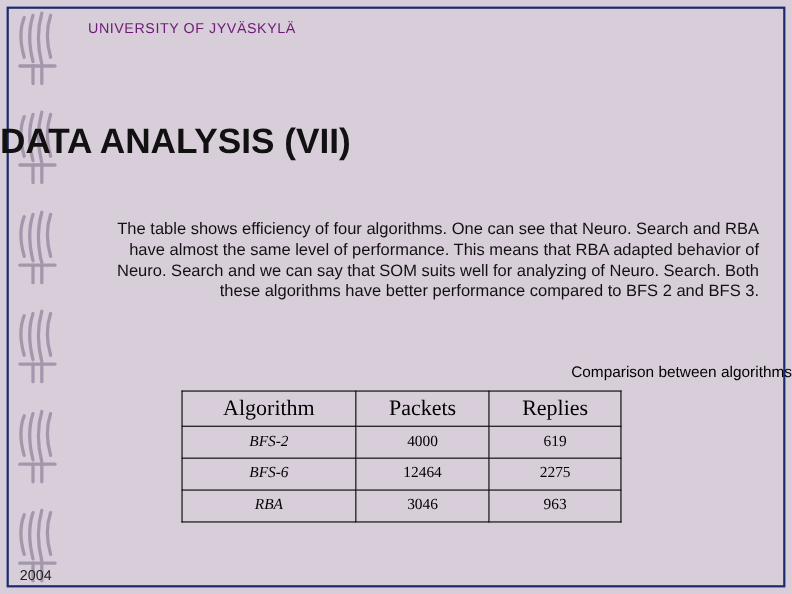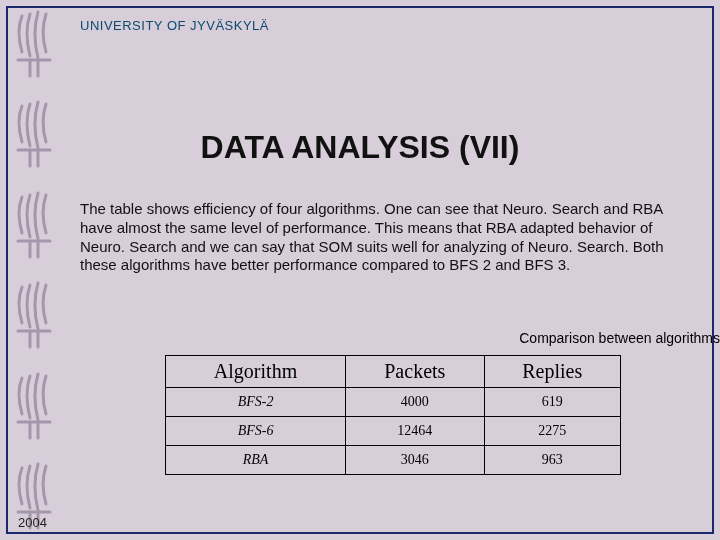--- a/index.html
+++ b/index.html
@@ -24,53 +24,53 @@
     flex-direction: column;
     justify-content: space-between;
   }
   .logo-col svg { display: block; width: 52px; height: 72px; opacity: 0.55; }
   .header-label {
     position: absolute;
     top: 18px;
     left: 80px;
     font-size: 13px;
     letter-spacing: 0.5px;
-    color: #0c4a6e;
+    color: #701a75;
   }
   .title {
     position: absolute;
     top: 110px;
     left: 0; right: 0;
-    text-align: center;
+    text-align: left;
     font-size: 32px;
     font-weight: bold;
     color: #111;
-    margin-top: 19px;
   }
   .body-text {
     position: absolute;
     top: 200px;
     left: 80px;
     right: 30px;
     font-size: 15px;
     line-height: 1.25;
     color: #111;
+    text-align: right;
   }
   .table-caption {
     position: absolute;
     top: 330px;
     left: 0; right: 0;
     text-align: right;
     font-size: 14px;
   }
   .tbl {
     position: absolute;
     top: 355px;
     left: 165px;
-    width: 456px;
+    width: 400px;
     border-collapse: collapse;
     background: transparent;
   }
   .tbl th, .tbl td {
     border: 1.5px solid #000;
     text-align: center;
     vertical-align: middle;
   }
   .tbl th {
     font-family: "Times New Roman", Times, serif;

